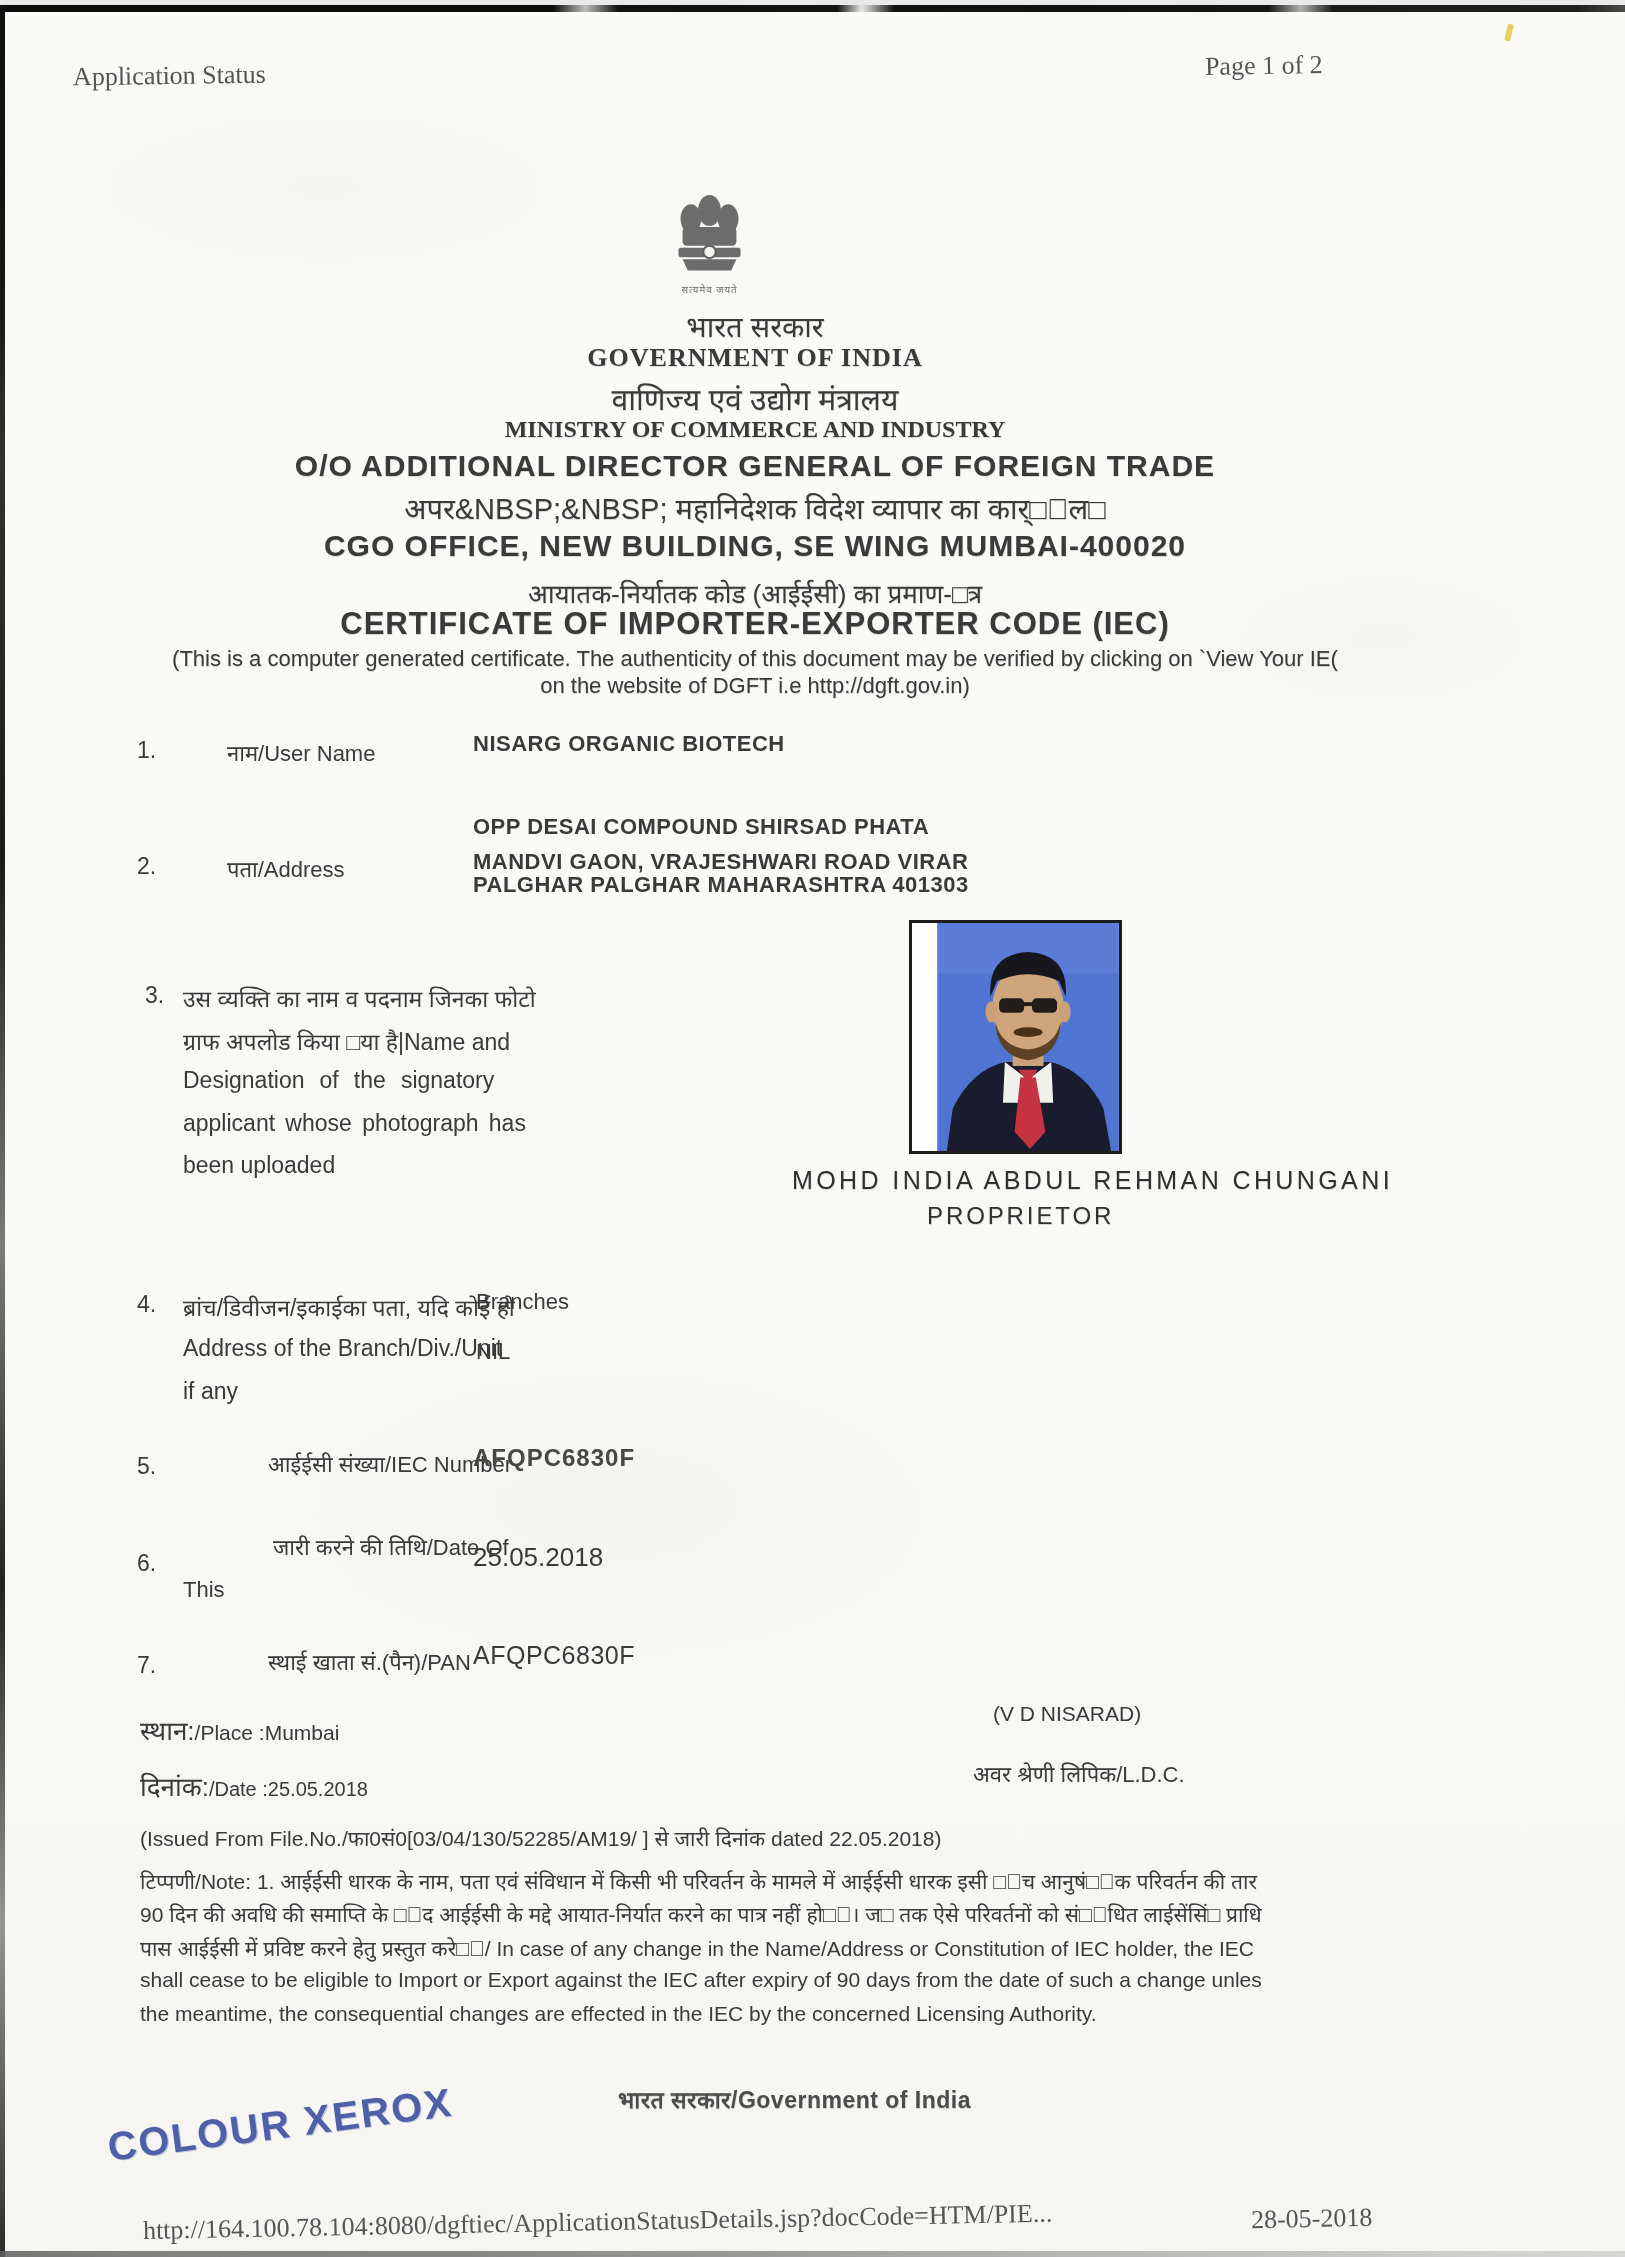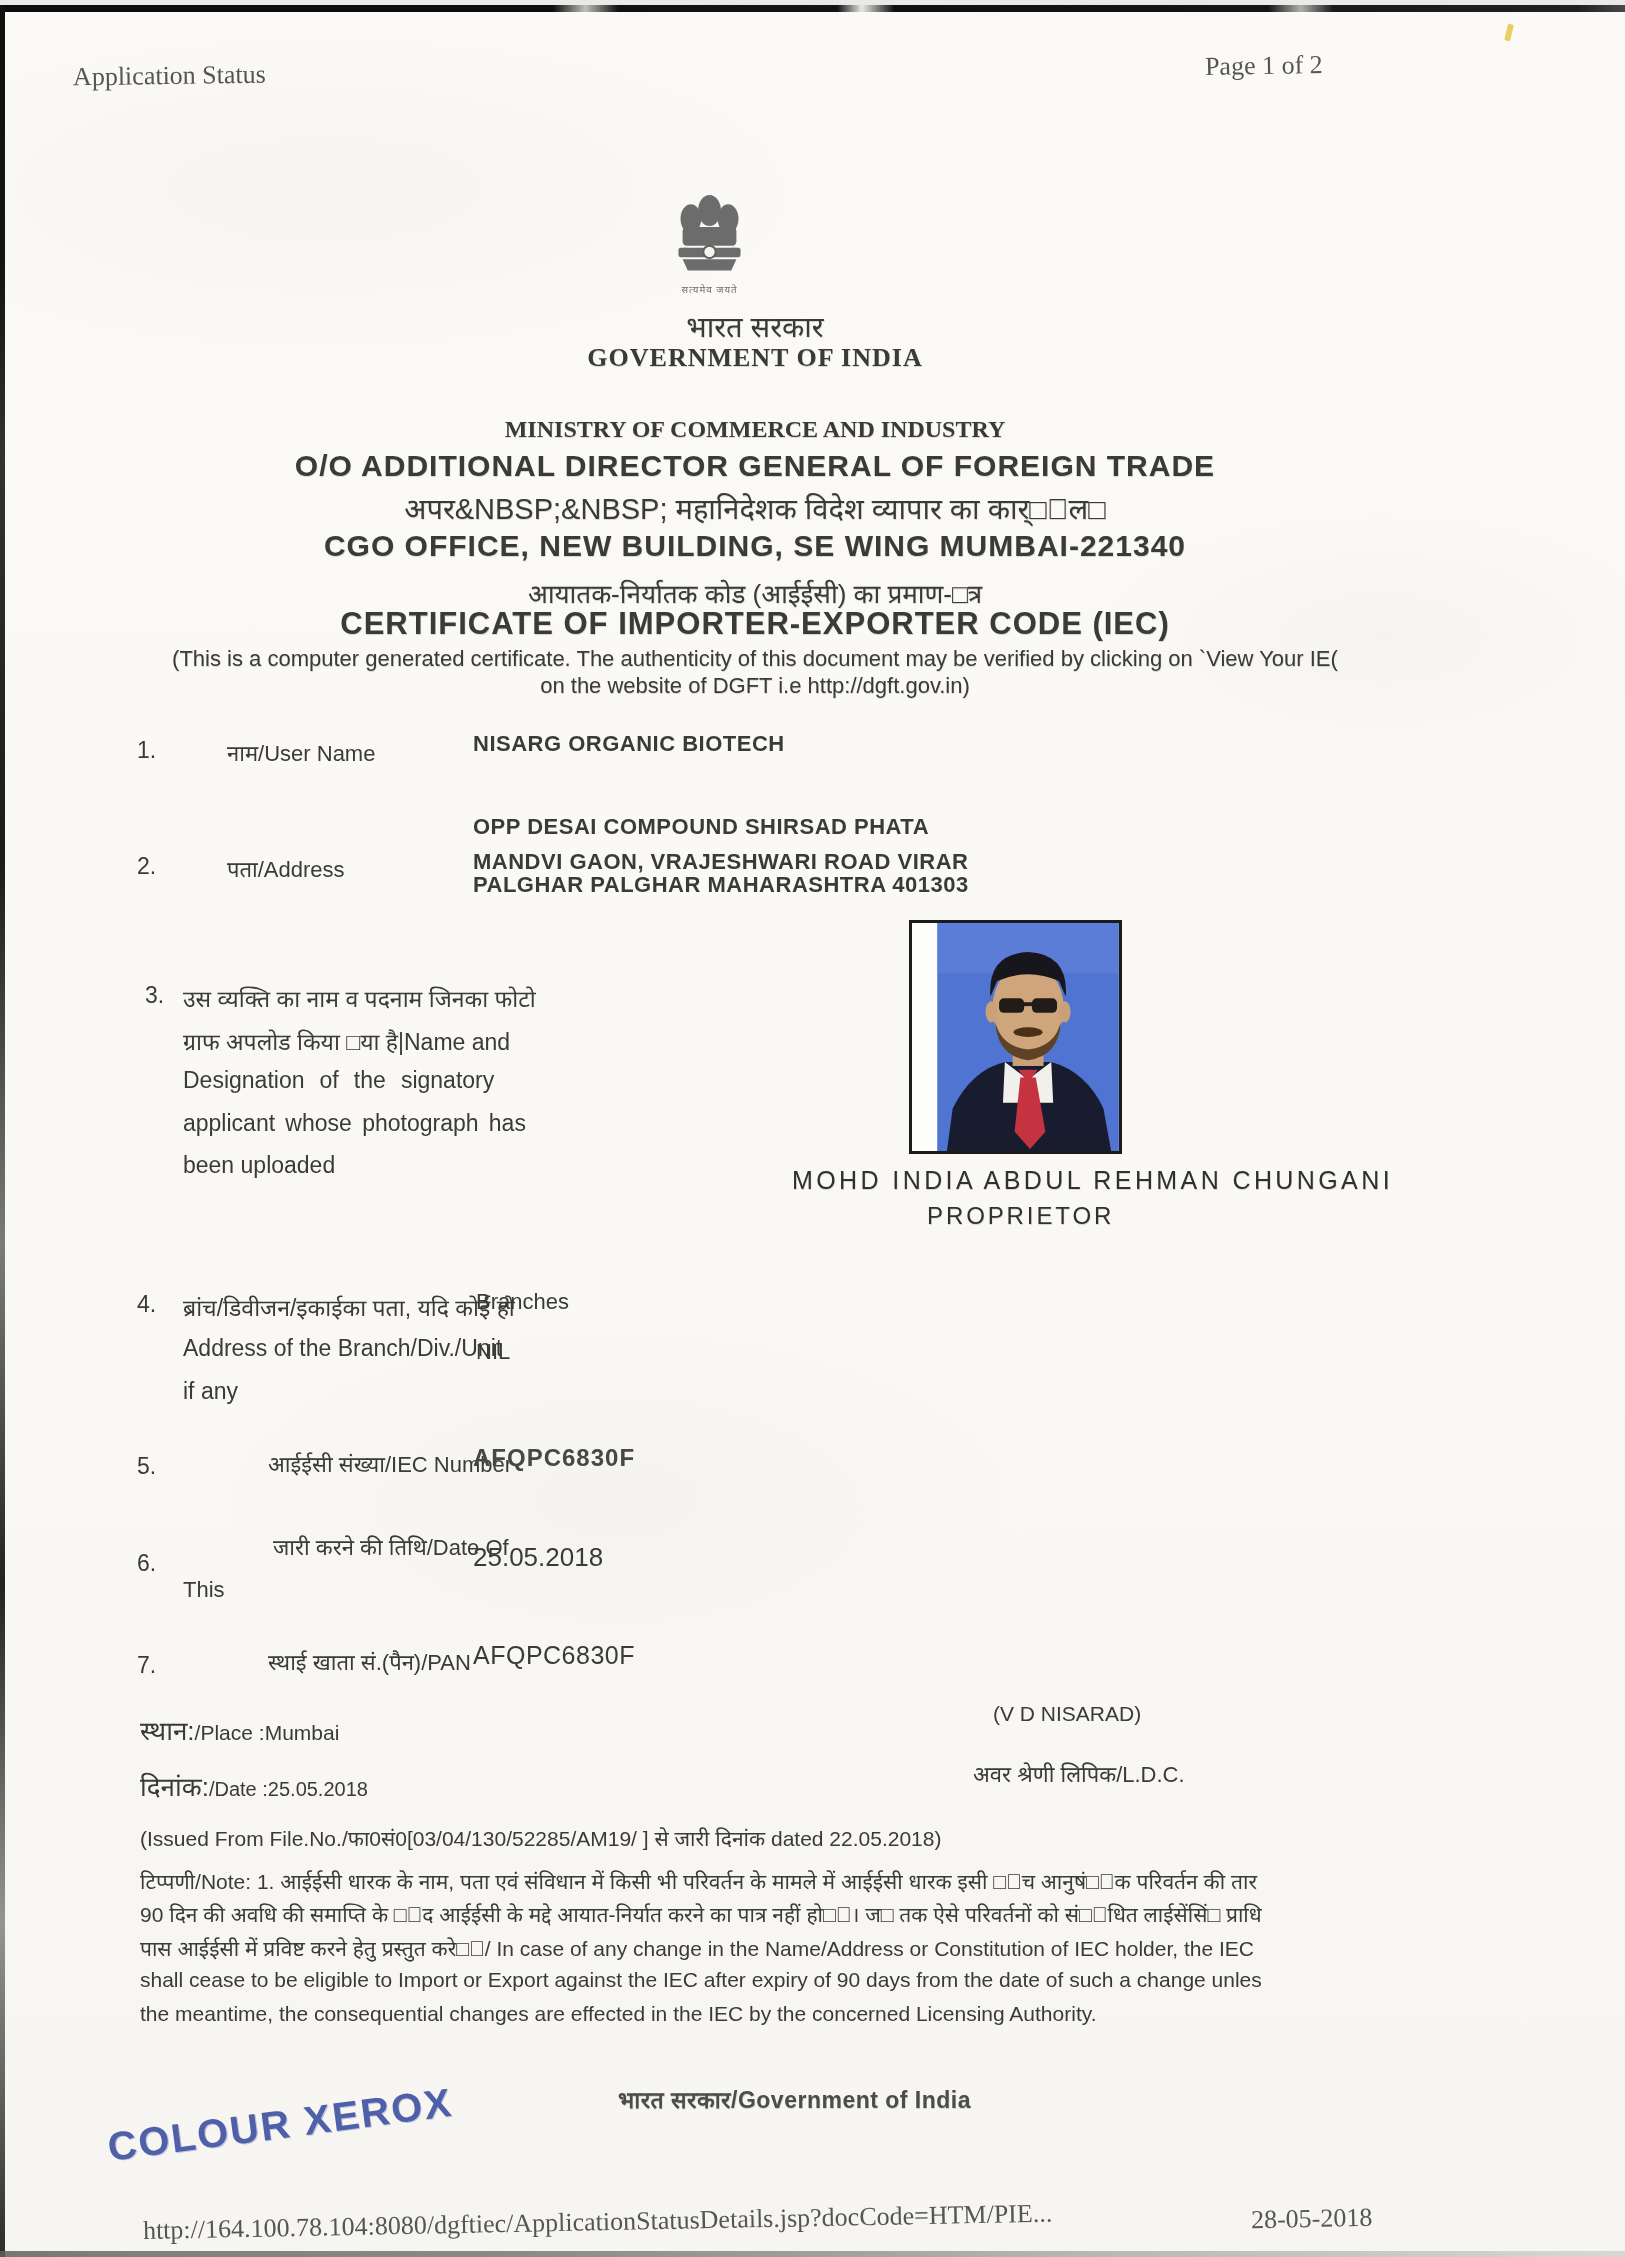--- a/index.html
+++ b/index.html
@@ -57,24 +57,25 @@
         <path d="M14 63 L66 63 L61 74 L19 74Z"></path>
       </g>
       <circle cx="40" cy="56" r="6" fill="#f5f4f0"></circle>
       <circle cx="40" cy="56" r="6" fill="none" stroke="#3f3f3f" stroke-width="2"></circle>
     </svg>
     <div style="font-size:9.7px;color:#6b6b6b;letter-spacing:1px;margin-top:-3.9px">सत्यमेव जयते</div>
   </div>
 
   <div class="t ctr ser b scan" style="top:338px;font-size:26px;letter-spacing:1px">GOVERNMENT OF INDIA</div>
   <div class="t ctr scan" style="top:301px;font-size:29px">भारत सरकार</div>
+  <div class="t ctr scan" style="top:373px;font-size:30px">वाणिज्य एवं उद्योग मंत्रालय</div>
   <div class="t ctr b scan" style="top:444px;font-size:30px;letter-spacing:1px">O/O ADDITIONAL DIRECTOR GENERAL OF FOREIGN TRADE</div>
   <div class="t ctr ser b scan" style="top:411px;font-size:24px">MINISTRY OF COMMERCE AND INDUSTRY</div>
   <div class="t ctr scan" style="top:483px;font-size:29px">अपर&amp;NBSP;&amp;NBSP; महानिदेशक विदेश व्यापार का कार्□ाल□</div>
-  <div class="t ctr b scan" style="top:524px;font-size:30px;letter-spacing:1px">CGO OFFICE, NEW BUILDING, SE WING MUMBAI-221340</div>
+  <div class="t ctr b scan" style="top:524px;font-size:30px;letter-spacing:1px">CGO OFFICE, NEW BUILDING, SE WING MUMBAI-400020</div>
 
   <div class="t ctr scan" style="top:570px;font-size:26px">आयातक-निर्यातक कोड (आईईसी) का प्रमाण-□त्र</div>
   <div class="t ctr b scan" style="top:601px;font-size:31px;letter-spacing:1px">CERTIFICATE OF IMPORTER-EXPORTER CODE (IEC)</div>
   <div class="t ctr scan" style="top:641px;font-size:22px">(This is a computer generated certificate. The authenticity of this document may be verified by clicking on `View Your IE(</div>
   <div class="t ctr scan" style="top:668px;font-size:22px">on the website of DGFT i.e http://dgft.gov.in)</div>
 
   <div class="t" style="left:137px;top:732px;font-size:23px">1.</div>
   <div class="t" style="left:227px;top:732px;font-size:22px">नाम/User Name</div>
   <div class="t b" style="left:473px;top:726px;font-size:22px;letter-spacing:0.5px">NISARG ORGANIC BIOTECH</div>
 

